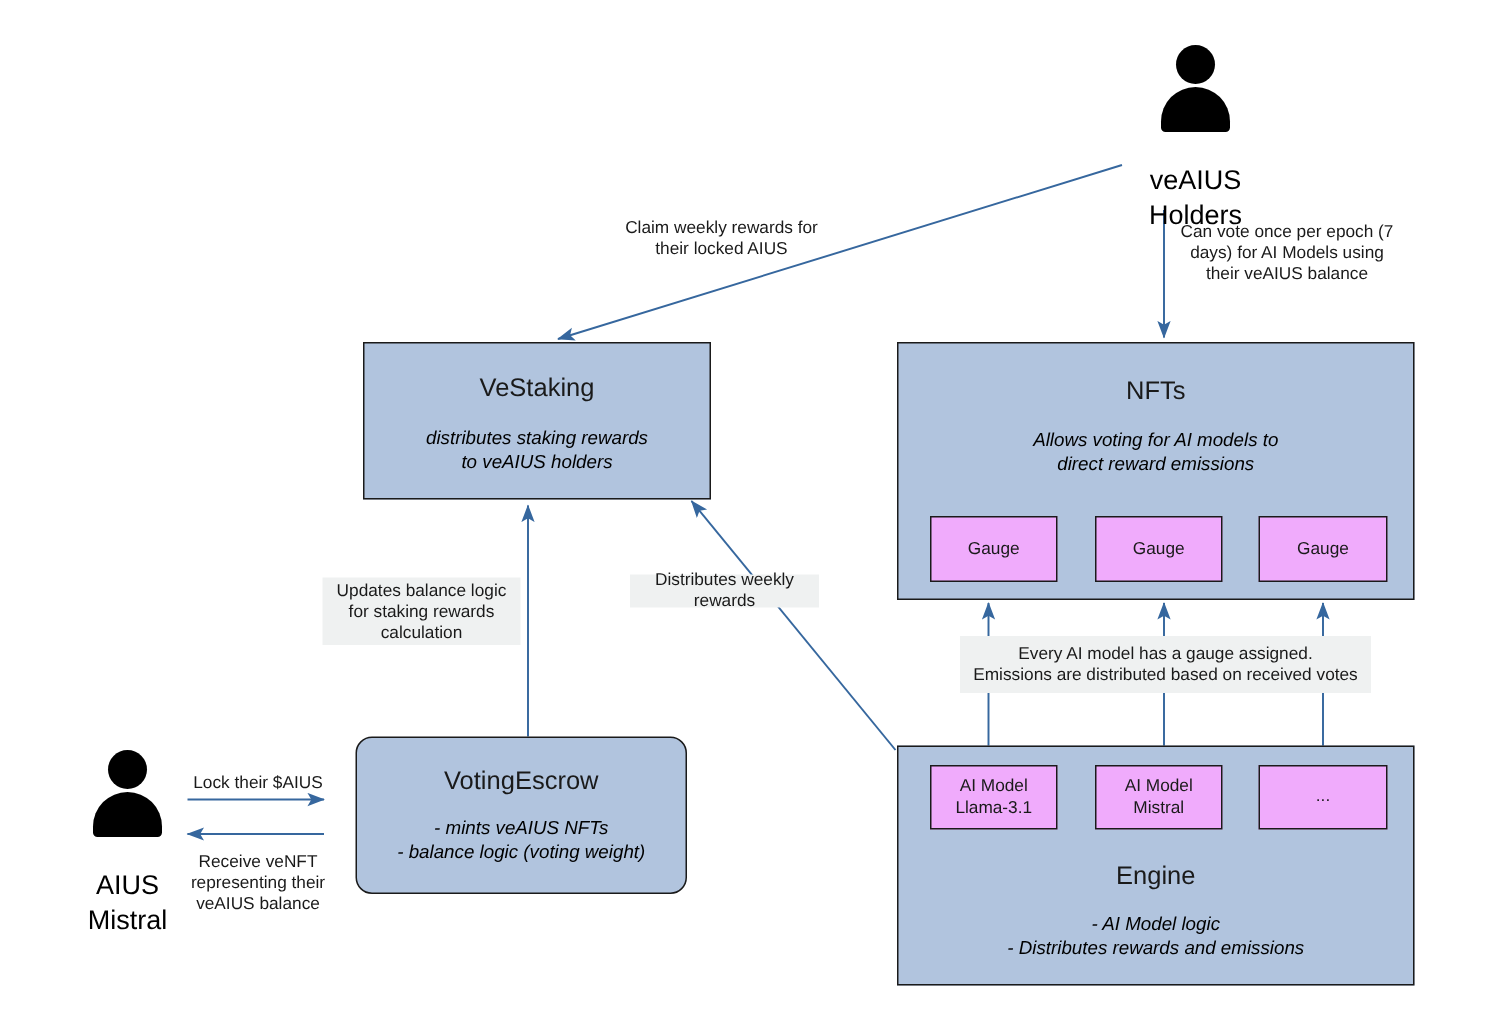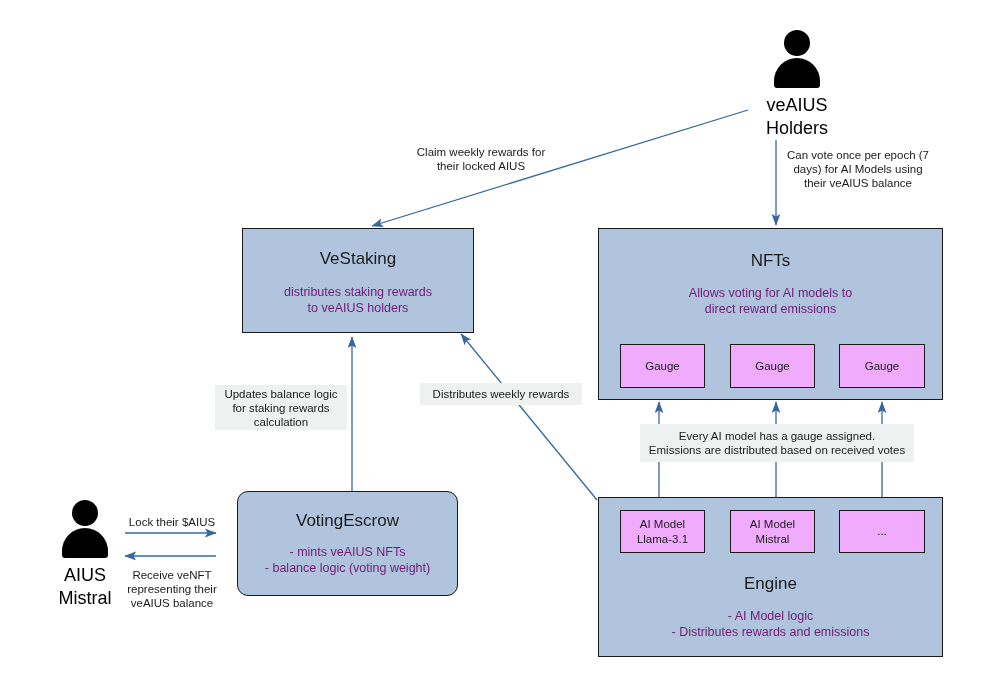--- a/index.html
+++ b/index.html
@@ -37,21 +37,22 @@
   }
   .node-title {
     font-size: 17px;
     line-height: 20px;
     color: #1a1a1a;
     white-space: nowrap;
   }
   .node-desc {
     font-size: 12.5px;
     line-height: 16px;
-    color: #701a75;
+    color: #000000;
+    font-style: italic;
   }
   .subbox {
     position: absolute;
     box-sizing: border-box;
     background: #f0abfc;
     border: 1px solid #1a1a1a;
     display: flex;
     align-items: center;
     justify-content: center;
     text-align: center;
@@ -90,21 +91,21 @@
     width: 46px;
     height: 30px;
     background: #000000;
     border-radius: 23px 23px 3px 3px;
   }
   .actor-label {
     font-size: 18px;
     line-height: 23px;
     color: #000000;
     white-space: pre-line;
-    margin-top: 6px;
+    margin-top: 21px;
   }
   .edge-label {
     position: absolute;
     box-sizing: border-box;
     text-align: center;
     font-size: 11.5px;
     line-height: 14px;
     color: #1a1a1a;
     white-space: pre-line;
     display: flex;
@@ -218,21 +219,21 @@
 their locked AIUS</div>
 
   <div class="edge-label plain" style="left:782px; top:145px; width:152px; height:48px;">Can vote once per epoch (7
 days)  for AI Models using
 their veAIUS balance</div>
 
   <div class="edge-label shaded" style="left:215px; top:385px; width:132px; height:45px;">Updates balance logic
 for staking rewards
 calculation</div>
 
-  <div class="edge-label shaded" style="left:420px; top:383px; width:162px; height:22px;">Distributes weekly rewards</div>
+  <div class="edge-label shaded" style="left:420px; top:383px; width:126px; height:22px;">Distributes weekly rewards</div>
 
   <div class="edge-label shaded" style="left:640px; top:424px; width:274px; height:38px;">Every AI model has a gauge assigned.
 Emissions are distributed based on received votes</div>
 
   <div class="edge-label plain" style="left:118px; top:514px; width:108px; height:16px;">Lock their $AIUS</div>
 
   <div class="edge-label plain" style="left:118px; top:565px; width:108px; height:48px;">Receive veNFT
 representing their
 veAIUS balance</div>
 

